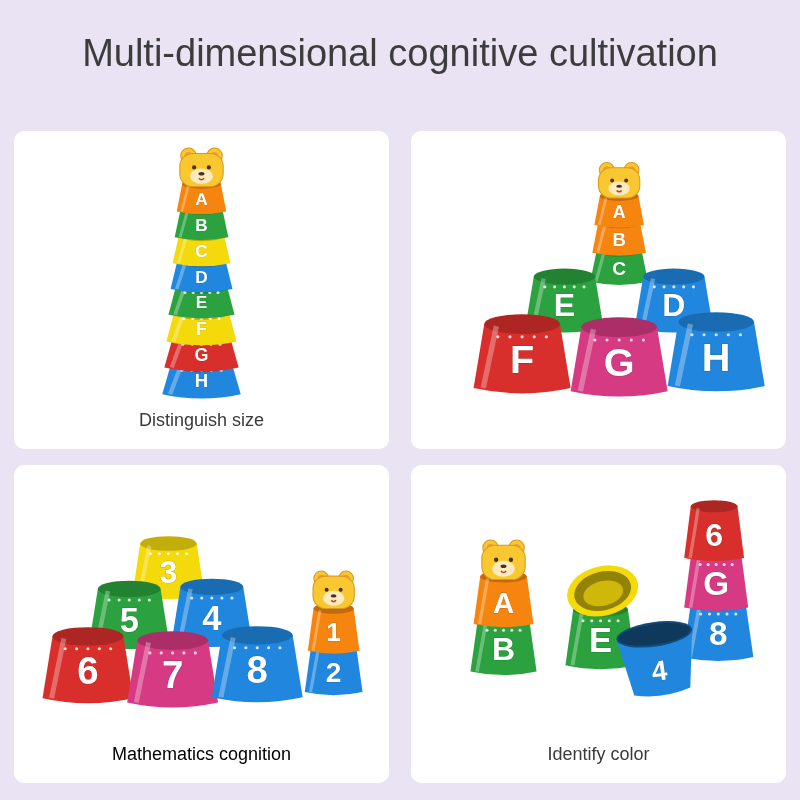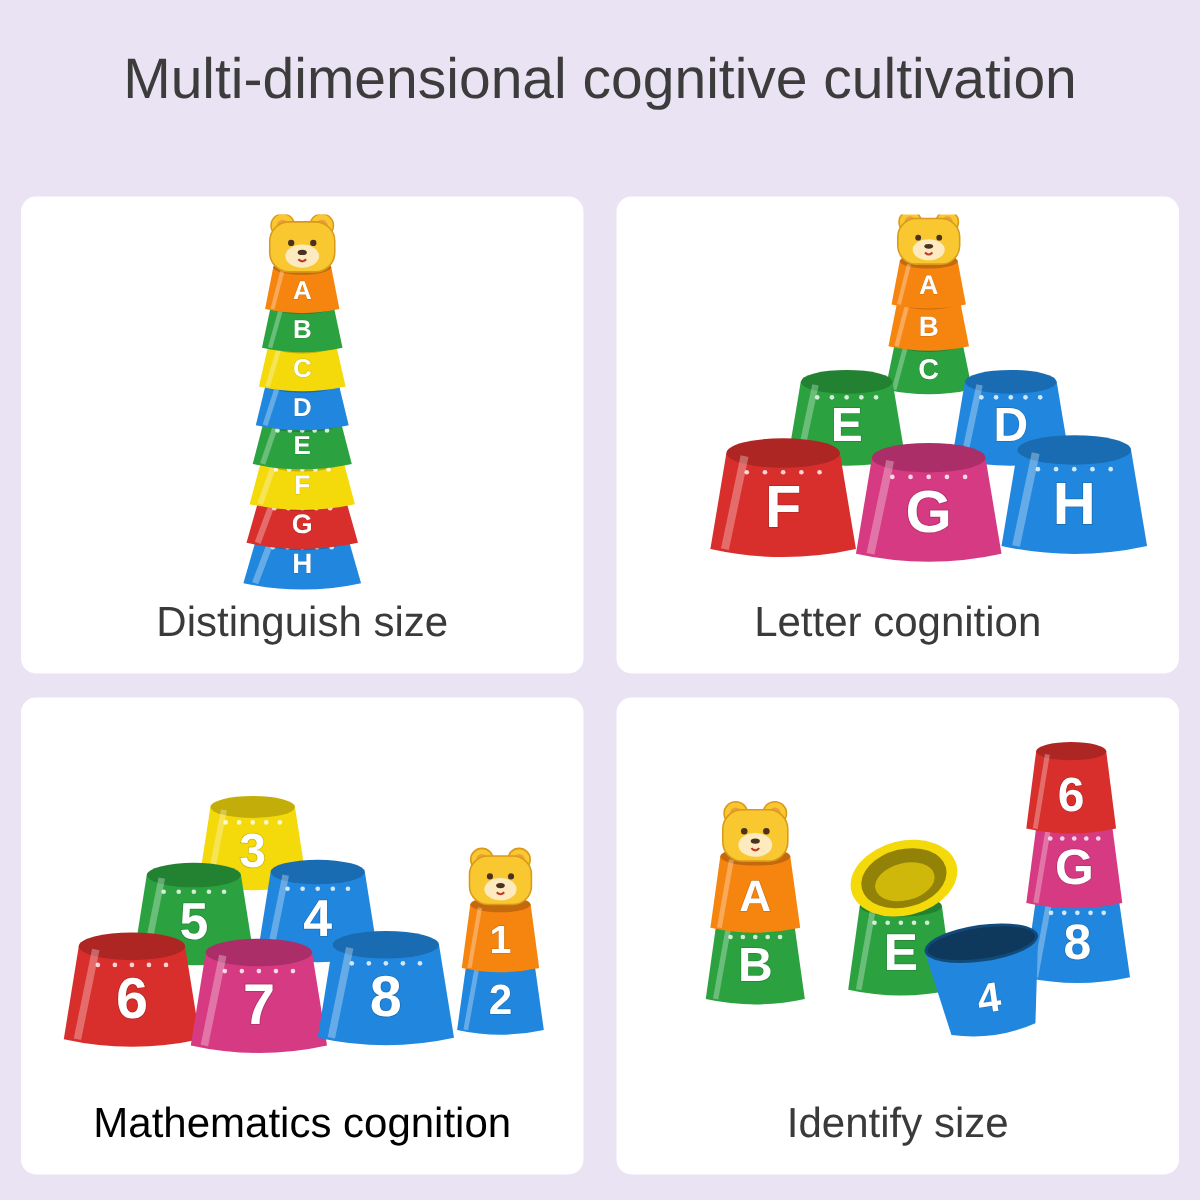--- a/index.html
+++ b/index.html
@@ -17,21 +17,21 @@
     display:grid;grid-template-columns:1fr 1fr;
     gap:16px 22px;margin:56px 14px 0;
   }
   .card{
     background:#ffffff;border-radius:10px;height:318px;
     box-sizing:border-box;padding:12px 12px 10px;
     display:flex;flex-direction:column;align-items:center;
   }
   .scene{flex:1;width:100%;min-height:0;display:flex;align-items:center;justify-content:center;}
   .scene svg{width:100%;height:100%;}
-  .caption{font-size:28px;color:#3a3a3a;padding:4px 0 8px;}
+  .caption{font-size:18px;color:#3a3a3a;padding:4px 0 8px;}
 </style>
 </head>
 <body style="background: rgb(233, 227, 243);">
 
 <div class="page">
   <h1 class="title" style="color: rgb(60, 60, 60);">Multi-dimensional cognitive cultivation</h1>
   <div class="grid">
     <section class="card" style="background: rgb(255, 255, 255);">
       <div class="scene">
           <svg viewBox="0 0 340 242" preserveAspectRatio="xMidYMid meet">
@@ -202,21 +202,20 @@
               <path d="M-24.928800000000006 2 L-37.6 62" stroke="rgba(255,255,255,0.30)" stroke-width="5.17" fill="none"></path>
               <circle cx="-23.5" cy="12.4" r="1.5" fill="rgba(255,255,255,0.8)"></circle>
               <circle cx="-11.75" cy="12.4" r="1.5" fill="rgba(255,255,255,0.8)"></circle>
               <circle cx="0" cy="12.4" r="1.5" fill="rgba(255,255,255,0.8)"></circle>
               <circle cx="11.75" cy="12.4" r="1.5" fill="rgba(255,255,255,0.8)"></circle>
               <circle cx="23.5" cy="12.4" r="1.5" fill="rgba(255,255,255,0.8)"></circle>
               <text x="0" y="47.74" text-anchor="middle" font-family="&quot;Liberation Sans&quot;, sans-serif" font-weight="bold" font-size="38.44" fill="#ffffff" stroke="rgba(0,0,0,0.18)" stroke-width="1.1531999999999998" paint-order="stroke">H</text>
             </g>
           </svg>
         </div>
-      <div class="caption" style="color: rgb(58, 58, 58);">Letter cognition</div>
     </section>
     <section class="card" style="background: rgb(255, 255, 255);">
       <div class="scene">
           <svg viewBox="0 0 340 242" preserveAspectRatio="xMidYMid meet">
             <g transform="translate(138,58)">
               <path d="M-27.3 0 L-35 50 Q0 57.7 35 50 L27.3 0 Z" fill="#f4d90b"></path>
               <ellipse cx="0" cy="0" rx="27.3" ry="7.098000000000001" fill="rgb(195,174,9)"></ellipse>
               <path d="M-18.564 2 L-28 50" stroke="rgba(255,255,255,0.30)" stroke-width="3.85" fill="none"></path>
               <circle cx="-17.5" cy="10" r="1.5" fill="rgba(255,255,255,0.8)"></circle>
               <circle cx="-8.75" cy="10" r="1.5" fill="rgba(255,255,255,0.8)"></circle>
@@ -385,16 +384,16 @@
               <ellipse cx="0" cy="2.4000000000000004" rx="19.6" ry="12" fill="rgb(207,184,9)"></ellipse>
             </g>
             <g transform="translate(224,146) rotate(-8)">
               <path d="M-37 0 L-27.38 56 Q0 63.6664 27.38 56 L37 0 Z" fill="#2187de"></path>
               <ellipse cx="0" cy="0" rx="37" ry="11.84" fill="rgb(18,74,122)"></ellipse>
               <ellipse cx="0" cy="0" rx="35" ry="9.84" fill="rgb(14,57,93)"></ellipse>
               <text x="0" y="44.800000000000004" text-anchor="middle" font-family="&quot;Liberation Sans&quot;, sans-serif" font-weight="bold" font-size="26.88" fill="#ffffff" stroke="rgba(0,0,0,0.18)" stroke-width="0.8063999999999999" paint-order="stroke">4</text>
             </g>
           </svg>
         </div>
-      <div class="caption" style="color: rgb(58, 58, 58);">Identify size</div>
+      <div class="caption" style="color: rgb(58, 58, 58);">Identify color</div>
     </section>
   </div>
 </div>
 
 </body></html>

